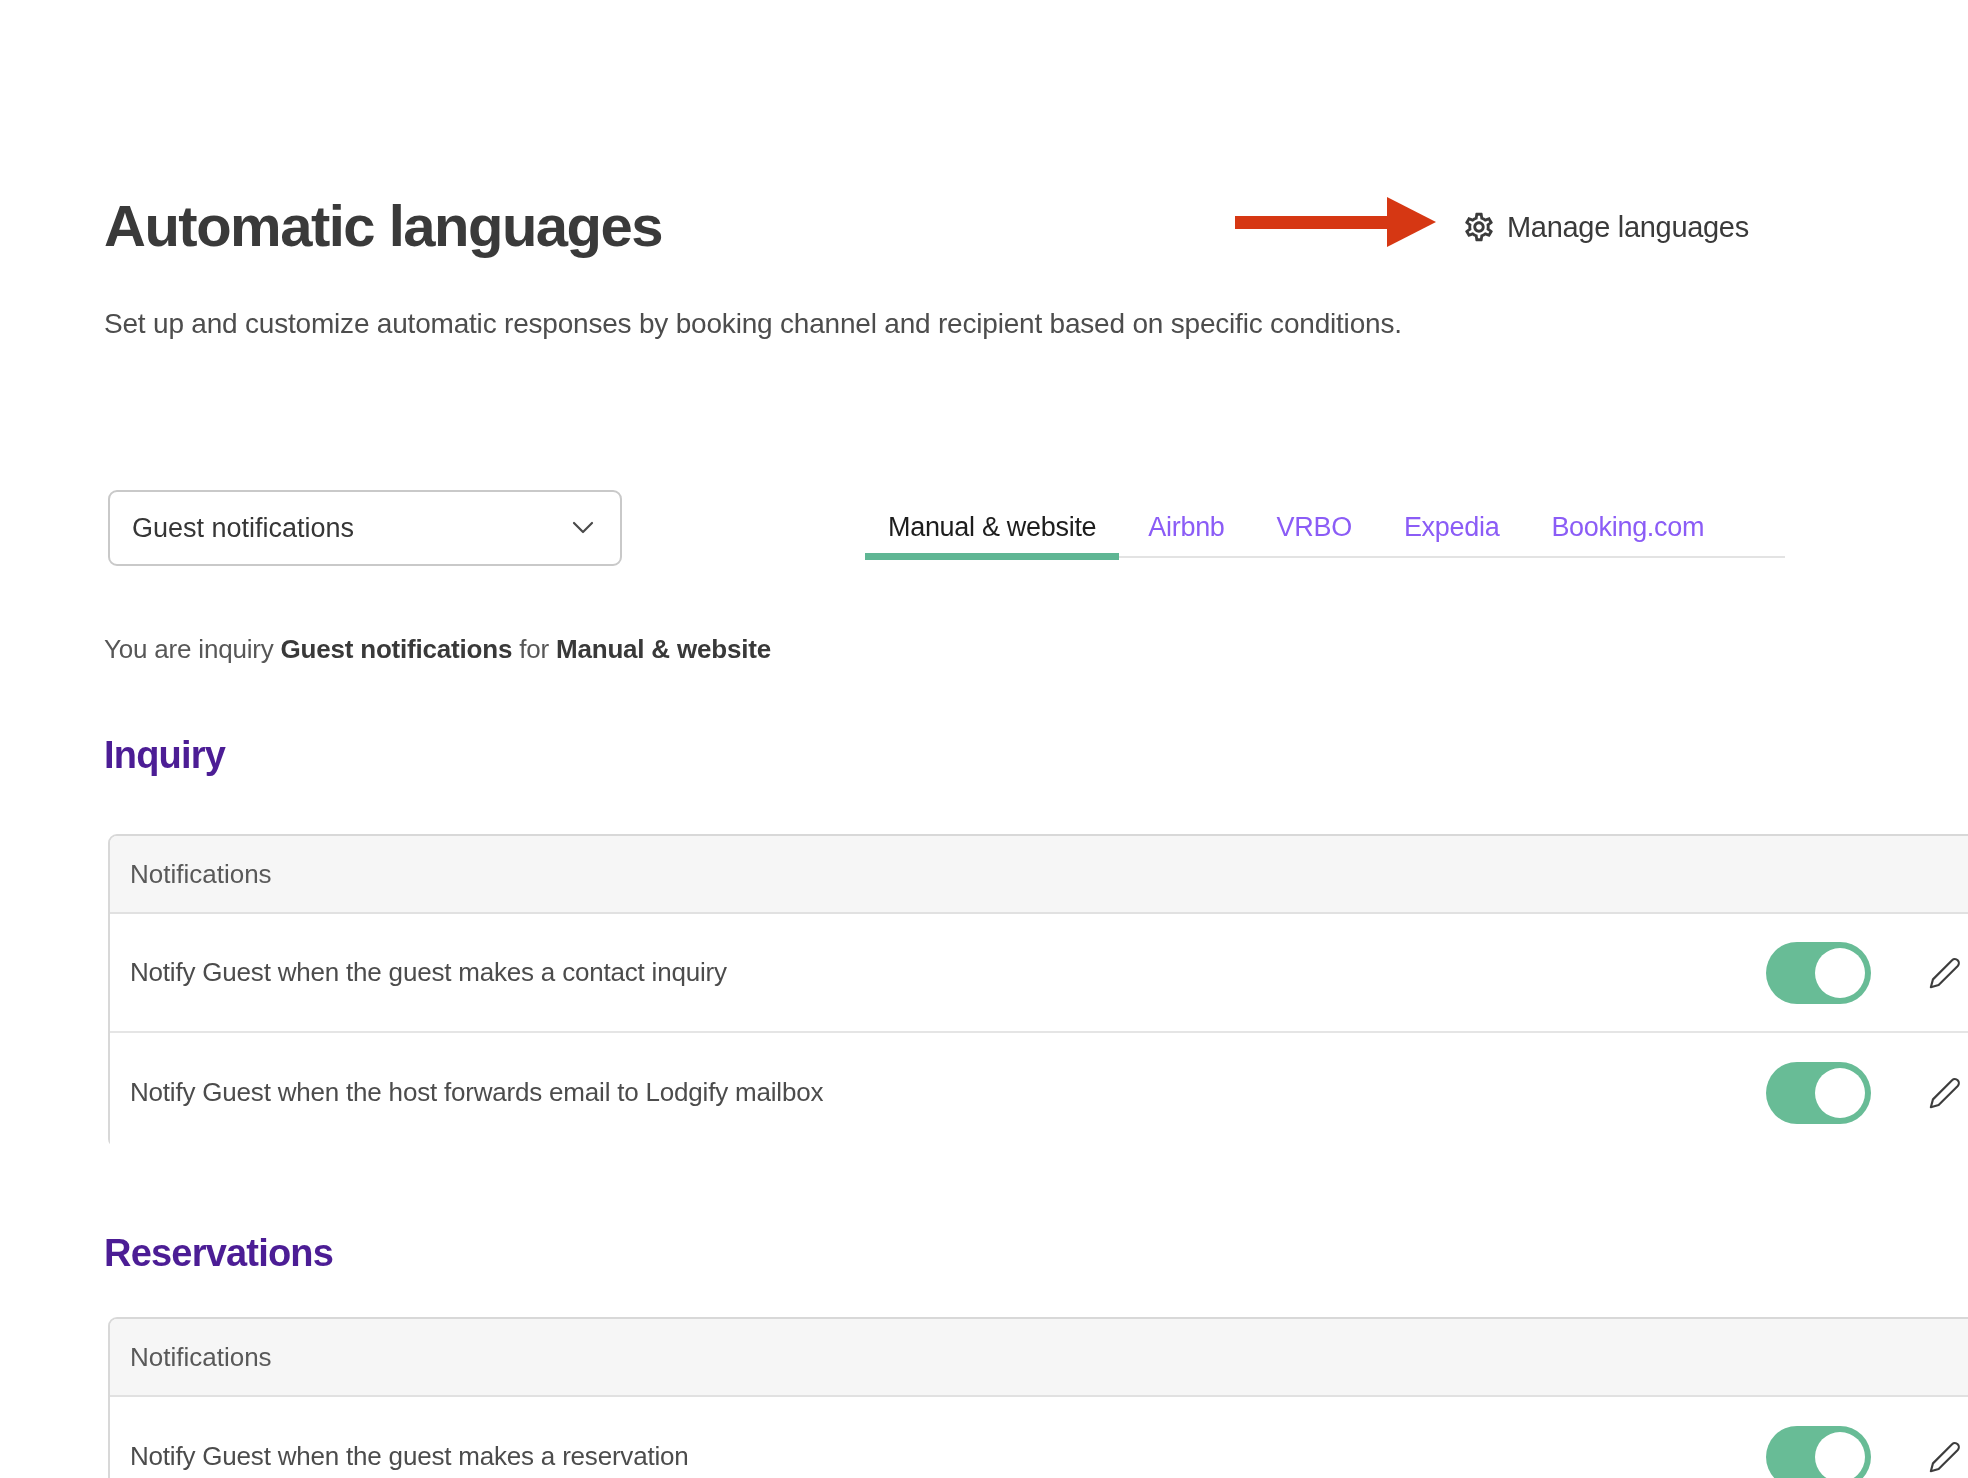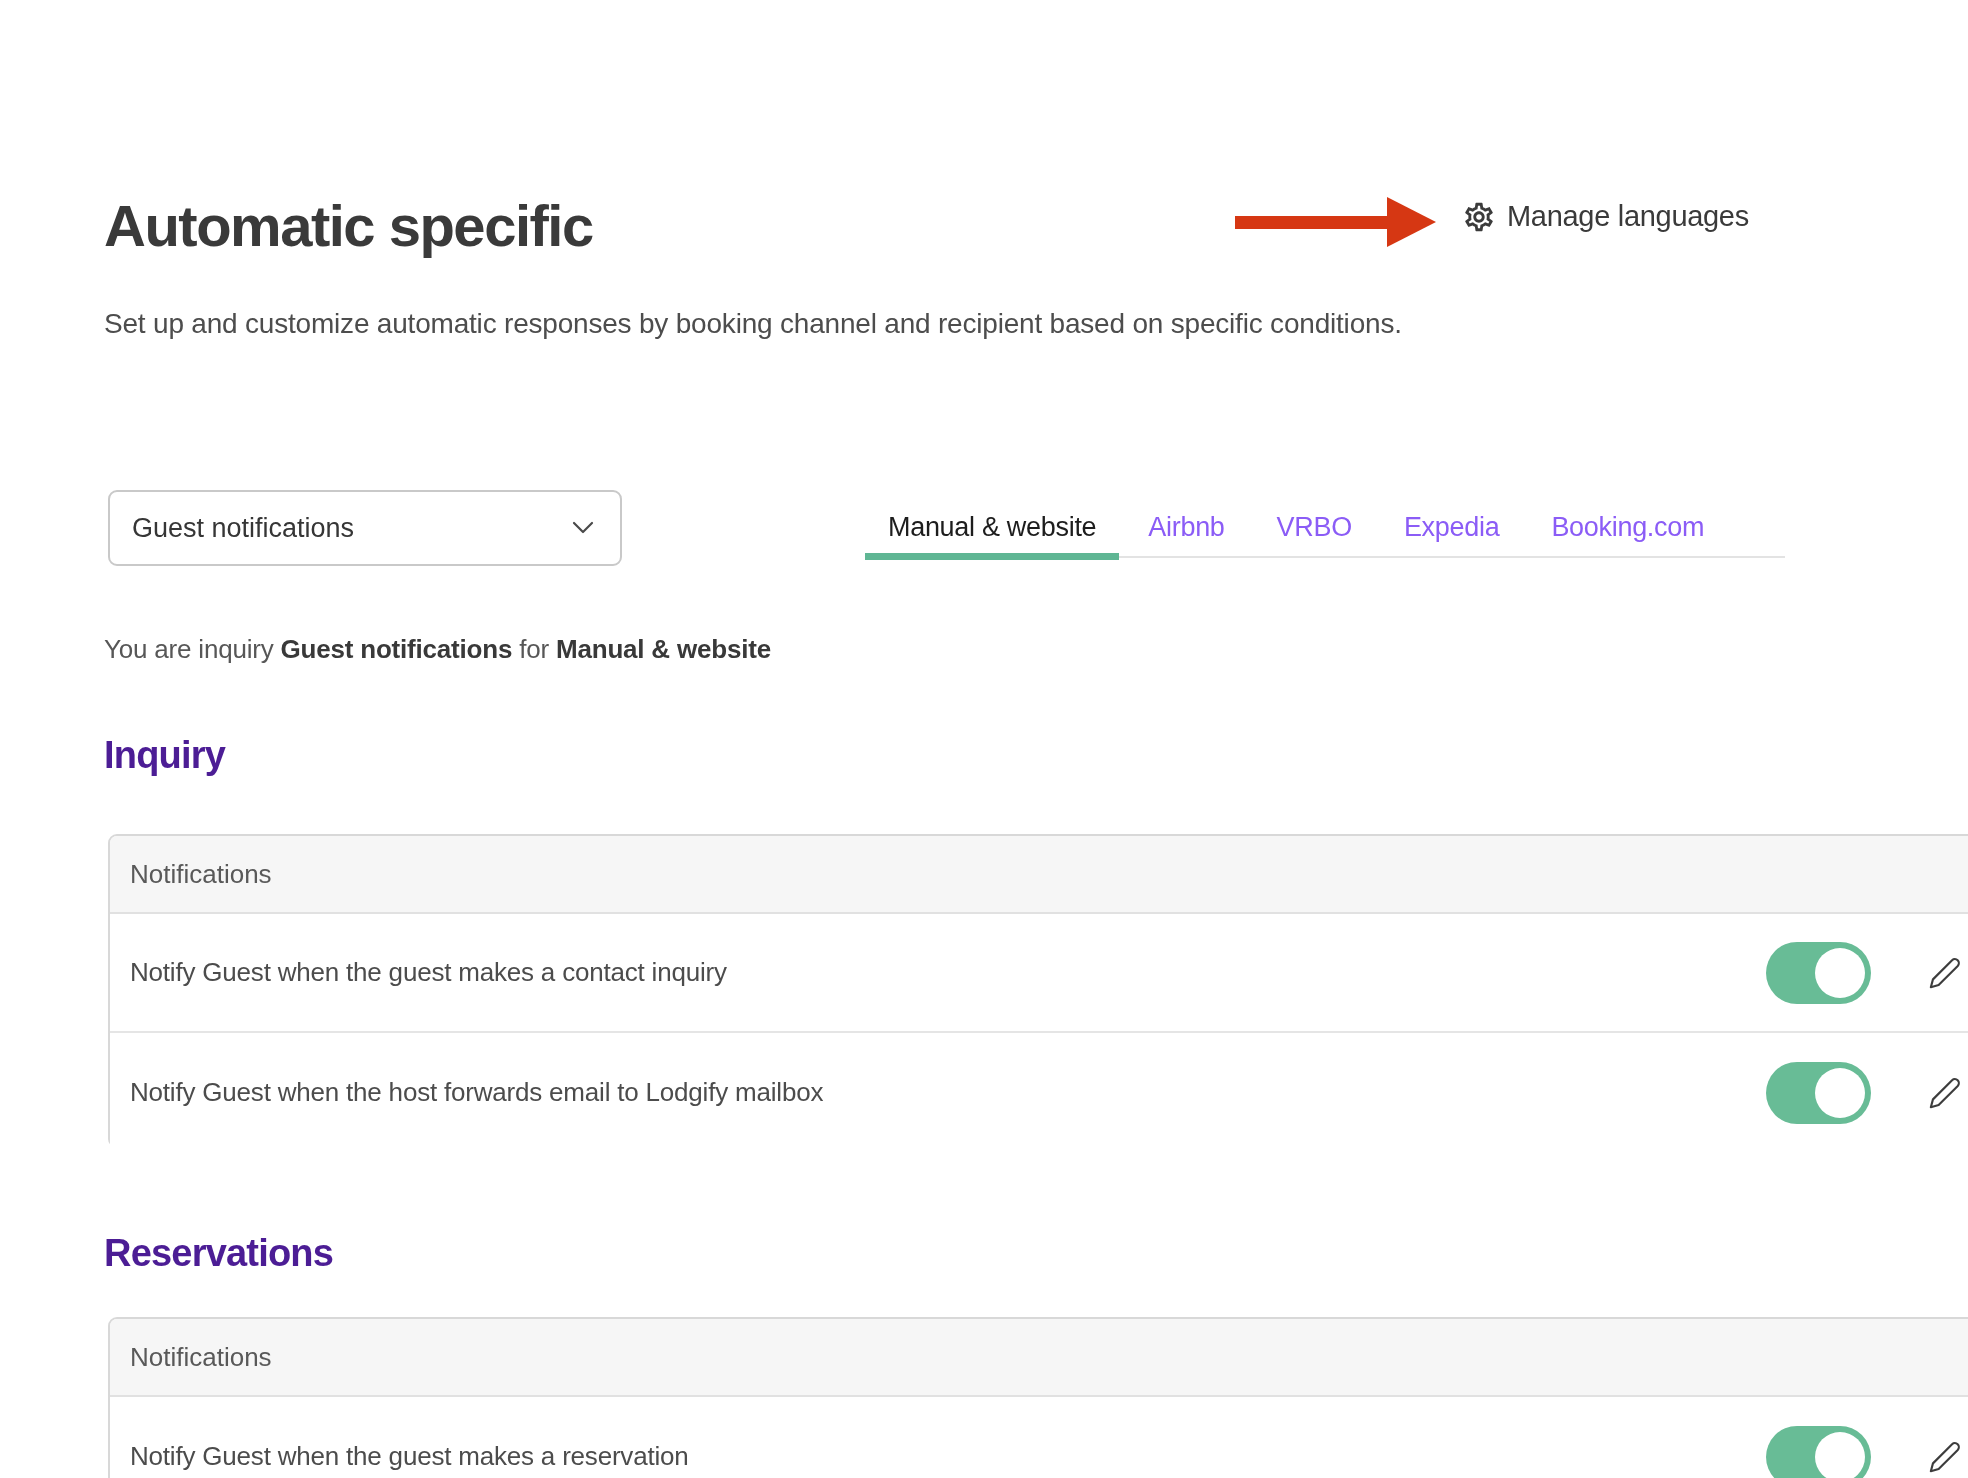--- a/index.html
+++ b/index.html
@@ -13,21 +13,21 @@
     position:absolute;left:104px;top:192px;margin:0;
     font-size:58px;font-weight:700;letter-spacing:-1.5px;color:#3a3a3a;
   }
   .page-subtitle{
     position:absolute;left:104px;top:308px;margin:0;
     font-size:28px;color:#4d4d4d;letter-spacing:-0.2px;
   }
   .annotation-arrow{position:absolute;left:1235px;top:196px;}
   .manage-languages{
     position:absolute;left:1462px;top:200px;height:44px;
-    display:flex;align-items:flex-start;gap:11px;cursor:pointer;
+    display:flex;align-items:flex-end;gap:11px;cursor:pointer;
     font-size:29px;color:#3a3a3a;letter-spacing:-0.3px;
   }
   .manage-languages svg{display:block;}
   
   .dropdown{
     position:absolute;left:108px;top:490px;width:514px;height:76px;
     box-sizing:border-box;border:2px solid #c9c9c9;border-radius:9px;
     display:flex;align-items:center;justify-content:space-between;
     padding:0 26px 0 22px;cursor:pointer;background:#fff;
     font-size:27px;color:#363636;
@@ -92,21 +92,21 @@
     width:44px;height:44px;margin-left:52px;flex:0 0 auto;
     display:flex;align-items:center;justify-content:center;
     background:none;border:none;padding:0;cursor:pointer;
   }
 </style>
 </head>
 <body>
 
 <main>
 
-  <h1 class="page-title">Automatic specific</h1>
+  <h1 class="page-title">Automatic languages</h1>
 
   <svg class="annotation-arrow" width="202" height="52" viewBox="0 0 202 52">
     <rect x="0" y="20" width="155" height="13" fill="#d63713"></rect>
     <polygon points="152,1 152,51 201,26" fill="#d63713"></polygon>
   </svg>
 
   <div class="manage-languages">
     <svg width="34" height="34" viewBox="0 0 24 24" fill="#3b3b3b">
       <path d="M19.43 12.98c.04-.32.07-.64.07-.98 0-.34-.03-.66-.07-.98l2.11-1.65c.19-.15.24-.42.12-.64l-2-3.46c-.09-.16-.26-.25-.44-.25-.06 0-.12.01-.17.03l-2.49 1c-.52-.4-1.08-.73-1.69-.98l-.38-2.65C14.46 2.18 14.25 2 14 2h-4c-.25 0-.46.18-.49.42l-.38 2.65c-.61.25-1.17.59-1.69.98l-2.49-1c-.06-.02-.12-.03-.18-.03-.17 0-.34.09-.43.25l-2 3.46c-.13.22-.07.49.12.64l2.11 1.65c-.04.32-.07.65-.07.98 0 .33.03.66.07.98l-2.11 1.65c-.19.15-.24.42-.12.64l2 3.46c.09.16.26.25.44.25.06 0 .12-.01.17-.03l2.49-1c.52.4 1.08.73 1.69.98l.38 2.65c.03.24.24.42.49.42h4c.25 0 .46-.18.49-.42l.38-2.65c.61-.25 1.17-.59 1.69-.98l2.49 1c.06.02.12.03.18.03.17 0 .34-.09.43-.25l2-3.46c.12-.22.07-.49-.12-.64l-2.11-1.65zm-1.98-1.71c.04.31.05.52.05.73 0 .21-.02.43-.05.73l-.14 1.13.89.7 1.08.84-.7 1.21-1.27-.51-1.04-.42-.9.68c-.43.32-.84.56-1.25.73l-1.06.43-.16 1.13-.2 1.35h-1.4l-.19-1.35-.16-1.13-1.06-.43c-.43-.18-.83-.41-1.23-.71l-.91-.7-1.06.43-1.27.51-.7-1.21 1.08-.84.89-.7-.14-1.13c-.03-.31-.05-.54-.05-.74s.02-.43.05-.73l.14-1.13-.89-.7-1.08-.84.7-1.21 1.27.51 1.04.42.9-.68c.43-.32.84-.56 1.25-.73l1.06-.43.16-1.13.2-1.35h1.39l.19 1.35.16 1.13 1.06.43c.43.18.83.41 1.23.71l.91.7 1.06-.43 1.27-.51.7 1.21-1.07.85-.89.7.14 1.13zM12 8c-2.21 0-4 1.79-4 4s1.79 4 4 4 4-1.79 4-4-1.79-4-4-4zm0 6c-1.1 0-2-.9-2-2s.9-2 2-2 2 .9 2 2-.9 2-2 2z"></path>
     </svg>

